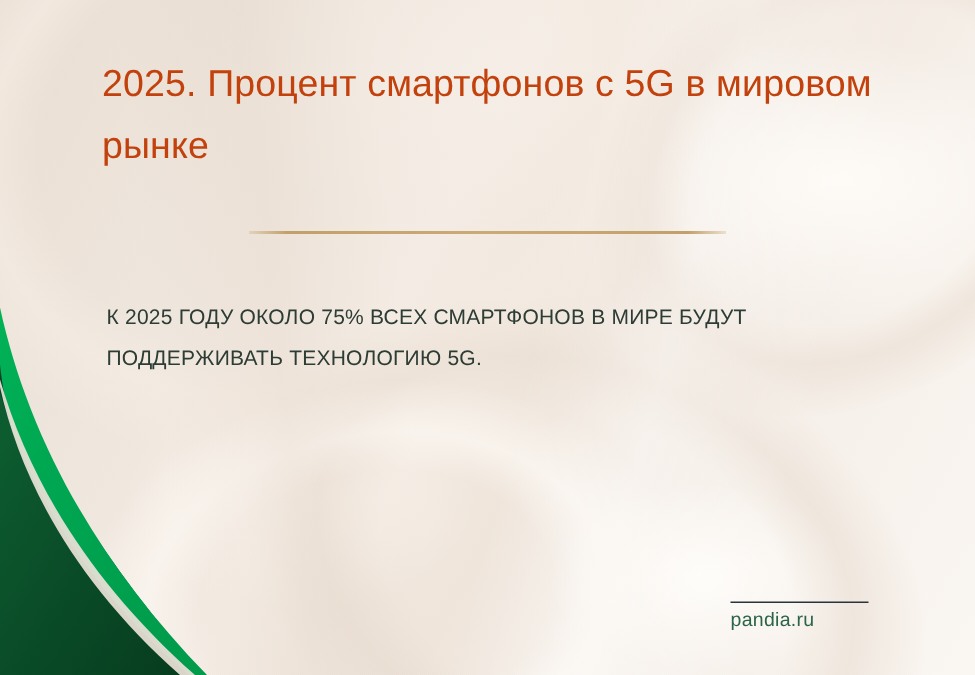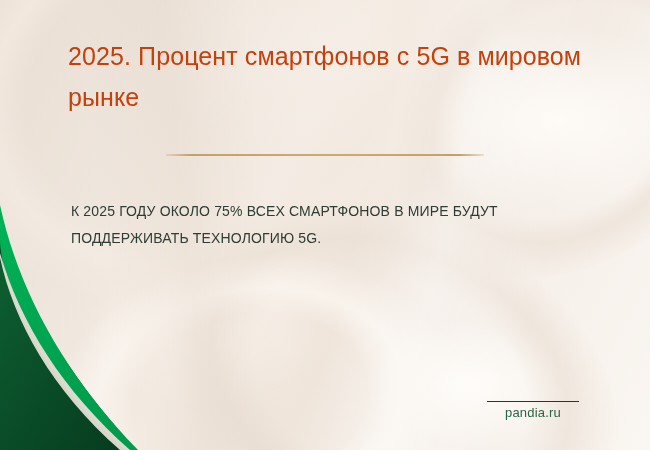--- a/index.html
+++ b/index.html
@@ -105,21 +105,20 @@
     color: #2d3c34;
     letter-spacing: 0.15px;
   }
 
   
   .watermark {
     position: absolute;
     left: 487px;
     top: 401px;
     width: 92px;
-    text-align: center;
   }
   .watermark-rule {
     width: 92px;
     height: 1.4px;
     background: #28333b;
     margin: 0 0 3px 0;
   }
   .watermark-text {
     font-size: 13px;
     color: #2c6448;

